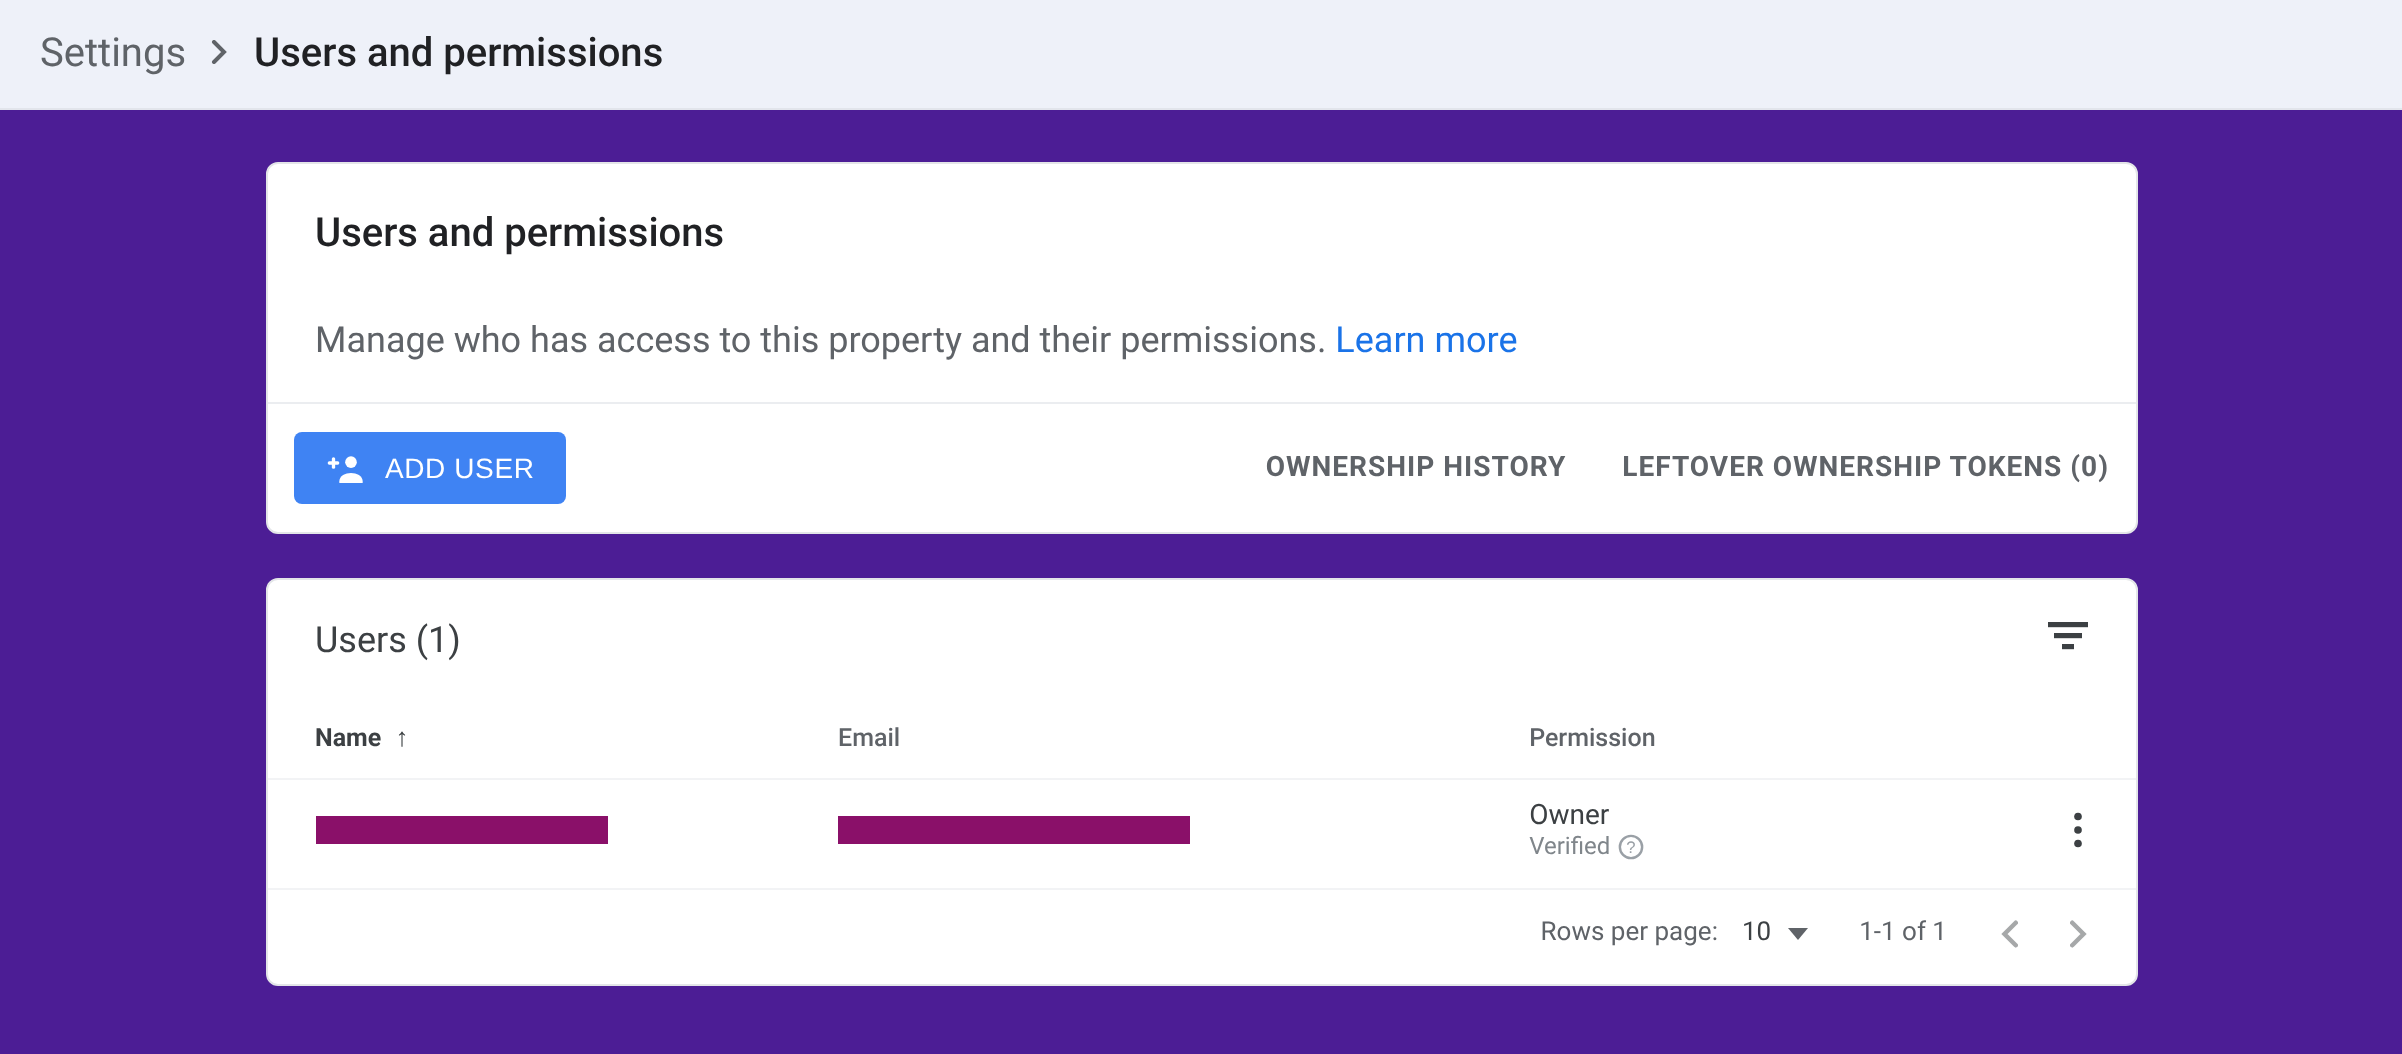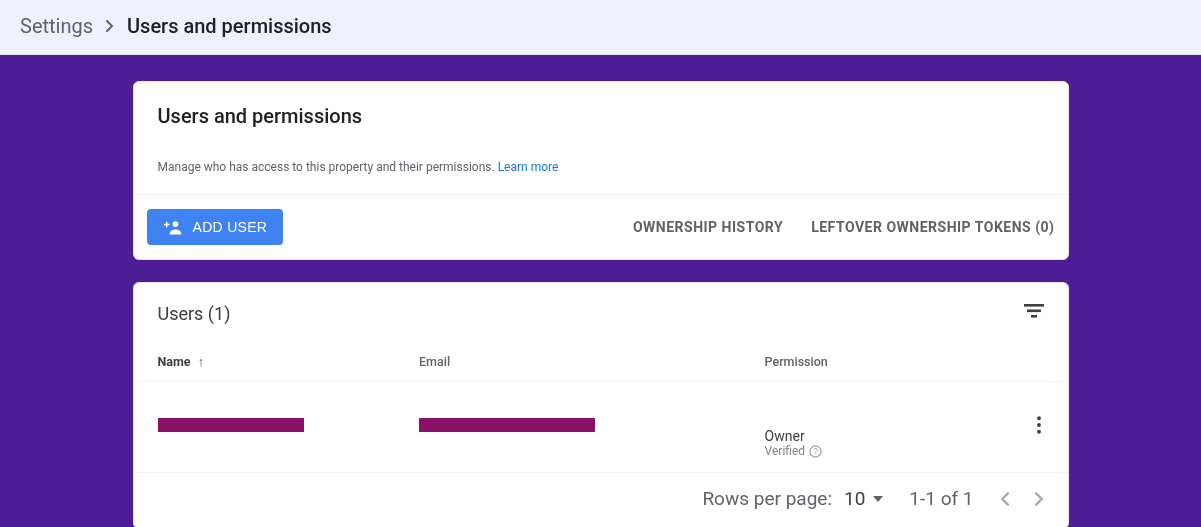--- a/index.html
+++ b/index.html
@@ -20,21 +20,21 @@
   .bc-sep  { color:#5f6368; }
   .bc-current { color:#202124; font-size:20px; font-weight:500; }
   .content { padding: 26px 28px 20px 28px; display:flex; justify-content:center;}
   .stack { width: 936px; }
   .card {
     background:#fff; border:1px solid #e3e5e8; border-radius:6px;
     box-shadow: 0 0 0 rgba(0,0,0,0); margin-bottom: 22px;
   }
   .card-head { padding: 22px 24px 20px 24px; border-bottom:1px solid #ebedf0;}
   .card-title { font-size:20px; font-weight:500; color:#202124; margin-bottom:8px;}
-  .card-sub   { font-size:12px; color:#5f6368;margin-top:32px; }
+  .card-sub   { font-size:18px; color:#5f6368;margin-top:32px; }
   .card-sub a { color:#1a73e8; text-decoration:none; }
   .toolbar {
     display:flex; align-items:center; justify-content:space-between;
     padding: 14px 13px;
   }
   .btn-primary {
     display:inline-flex; align-items:center; gap:10px;
     background:#3f83f3; color:#fff; border:none; border-radius:4px;
     padding: 10px 16px; font-size:14px; font-weight:500; letter-spacing:.3px;
     cursor:pointer;
@@ -48,27 +48,27 @@
   thead th {
     text-align:left; font-size:12.5px; font-weight:700; color:#3c4043;
     padding: 24px 24px 12px 24px;
   }
   thead th.permcol, thead th.actcol, thead th.emailcol { color:#5f6368; font-weight:500;}
   .sort-arrow { font-size:13px; margin-left:4px;}
   tbody td { padding: 10px 24px 14px 24px; vertical-align:middle; border-top:1px solid #f2f3f5;}
   .redact { height:14px; background:#8a1069; border-radius:0; }
   .redact.name { width:146px; }
   .redact.email{ width:176px; }
-  .perm-main { font-size:14px; color:#3c4043;margin-top:36px; }
+  .perm-main { font-size:14px; color:#3c4043; }
   .perm-sub  { font-size:12px; color:#80868b; display:flex; align-items:center; gap:4px;}
   .more-btn  { cursor:pointer; color:#3c4043;}
   .actcol, td.actcell { width:56px; text-align:center;}
   .pager {
     display:flex; justify-content:flex-end; align-items:center; gap:26px;
-    padding: 14px 24px 18px 12px; color:#5f6368; font-size:19px;
+    padding: 14px 24px 18px 12px; color:#5f6368; font-size:13px;
     border-top:1px solid #f2f3f5;
   }
   .rpp { display:flex; align-items:center; gap:12px;}
   .rpp-select { display:flex; align-items:center; gap:8px; color:#3c4043; cursor:pointer;}
   .pg-nav { cursor:pointer; opacity:.45; }
   svg { display:block; }
 </style>
 </head>
 <body>
 

